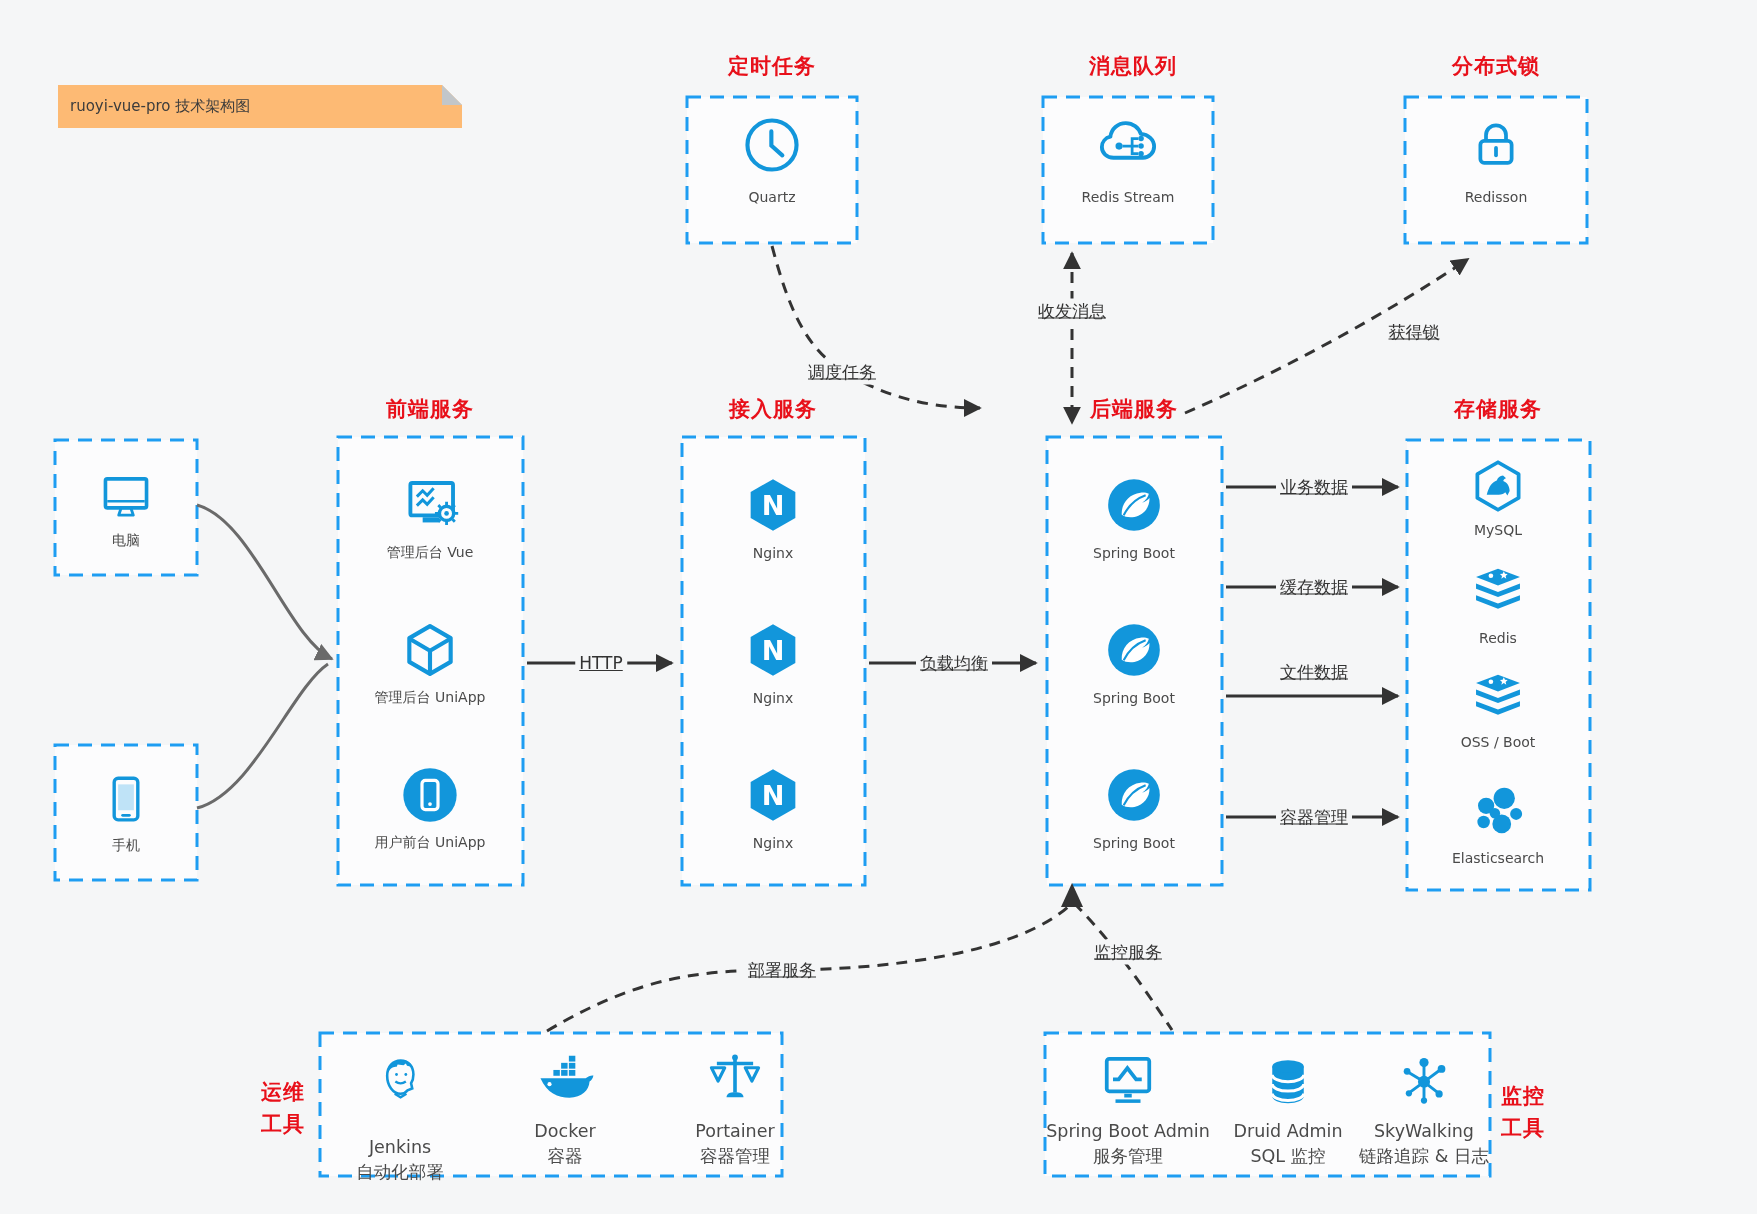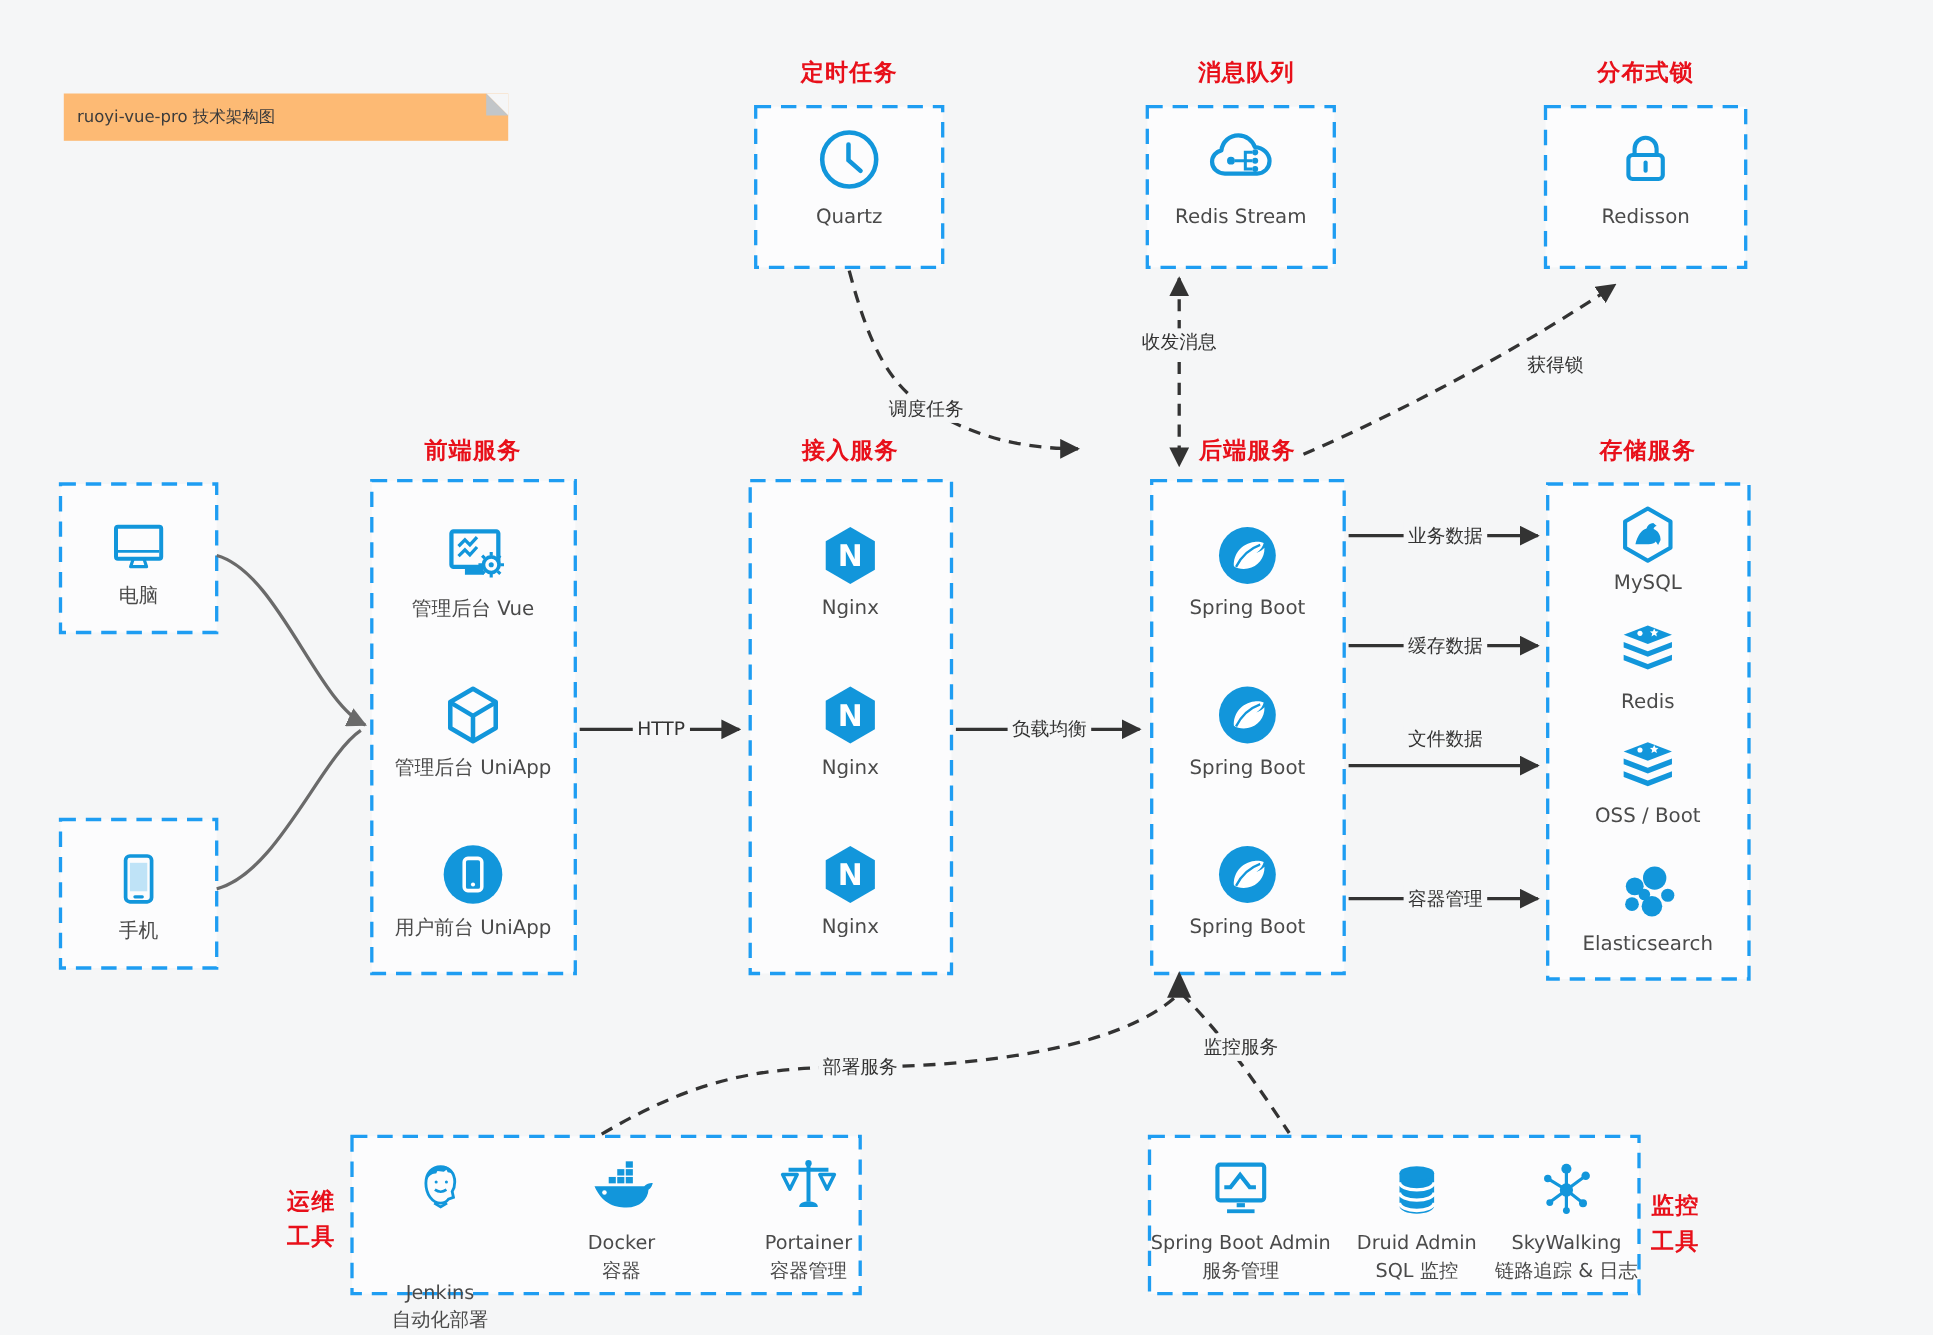--- a/index.html
+++ b/index.html
@@ -11,26 +11,26 @@
         font-size:15px;line-height:1.55;padding:10px 12px;}
   .note::before{content:"";position:absolute;top:0;right:0;border-top:20px solid #f5f6f7;border-left:20px solid transparent;}
   .note::after{content:"";position:absolute;top:0;right:0;border-bottom:20px solid #c2c6c9;border-right:20px solid transparent;}
   
   .gtitle{position:absolute;transform:translate(-50%,-50%);color:#e8101a;font-weight:bold;
           font-size:21px;white-space:nowrap;letter-spacing:1px;}
   .side{position:absolute;transform:translate(-50%,-50%);color:#e8101a;font-weight:bold;
         font-size:21px;white-space:nowrap;letter-spacing:1px;}
   
   .ic{position:absolute;transform:translate(-50%,-50%);line-height:0;}
-  .nlabel{position:absolute;transform:translate(-50%,-50%);font-size:18px;color:#4a4a4a;white-space:nowrap;}
+  .nlabel{position:absolute;transform:translate(-50%,-50%);font-size:14px;color:#4a4a4a;white-space:nowrap;}
   .nstack{position:absolute;transform:translate(-50%,-50%);text-align:center;font-size:17.5px;
           color:#4a4a4a;line-height:1.45;white-space:nowrap;}
   
   .elabel{position:absolute;transform:translate(-50%,-50%);background:#f5f6f7;padding:1px 4px;
-          font-size:17px;color:#333;white-space:nowrap;}
+          font-size:17px;color:#333;white-space:nowrap;text-decoration:underline;}
 </style>
 </head>
 <body>
 
 <div class="stage">
 
   <svg class="wires" width="1757" height="1214" viewBox="0 0 1757 1214">
     <defs>
       <marker id="ab" viewBox="0 0 10 10" refX="9" refY="5" markerWidth="6" markerHeight="6" orient="auto-start-reverse">
         <path d="M0 0 L10 5 L0 10 z" fill="#333"></path>
@@ -268,21 +268,21 @@
   <span class="ic" style="left:400px;top:1078px">
     <svg viewBox="0 0 48 48" width="56">
       <path d="M13 22 C13 14 18 9 24.5 9 C31 9 35.5 14 35.5 21 C35.5 24 34.8 26.5 33.5 28.5 L34.5 33 L30.5 34.5 C29 36.5 27 37.5 24.5 37.5 C18 37.5 13 30.5 13 22 Z" fill="none" stroke="#1296db" stroke-width="2.2"></path>
       <path d="M13.5 20 C14 13 19 8.5 25 8.5 C30 8.5 33 10.5 34.8 14.5 L30 13.5 L29 11.5 L27 13 L22 12.5 L21 14.5 C18 14 15 16.5 13.5 20 Z" fill="#1296db"></path>
       <circle cx="21" cy="21" r="1.2" fill="#1296db"></circle>
         <circle cx="29" cy="21" r="1.2" fill="#1296db"></circle>
       <path d="M20 27 q4.5 3.2 9 0" fill="none" stroke="#1296db" stroke-width="2"></path>
       <path d="M19.5 37.5 l5 3 5-3" fill="none" stroke="#1296db" stroke-width="2.2"></path>
     </svg>
   </span>
-  <div class="nstack" style="left:400px;top:1189px">
+  <div class="nstack" style="left:400px;top:1160px">
     <div>Jenkins</div>
     <div>自动化部署</div>
   </div>
 
   <span class="ic" style="left:565px;top:1079px">
     <svg viewBox="0 0 48 48" width="62">
       <g fill="#1296db">
         <rect x="15" y="17" width="5" height="4.5"></rect>
           <rect x="21" y="17" width="5" height="4.5"></rect>
           <rect x="27" y="17" width="5" height="4.5"></rect>

